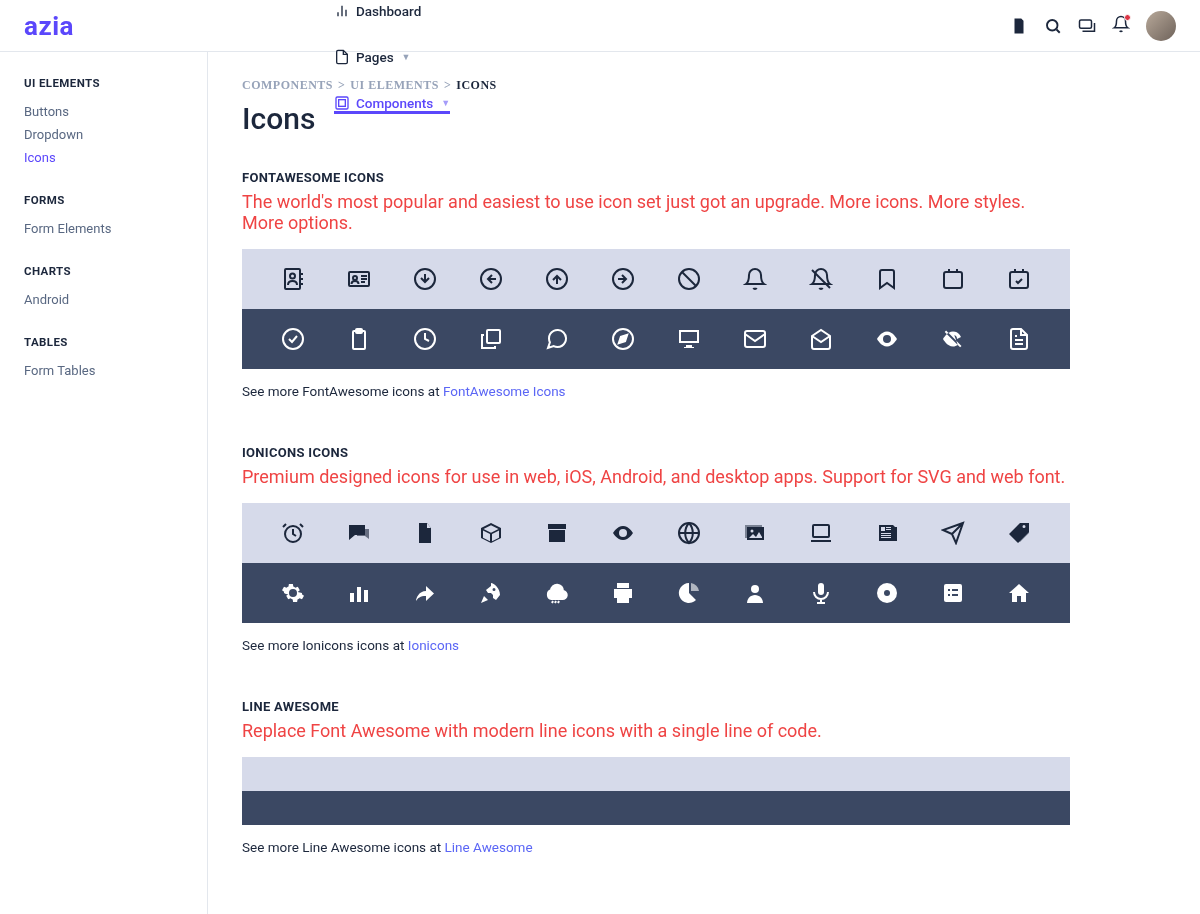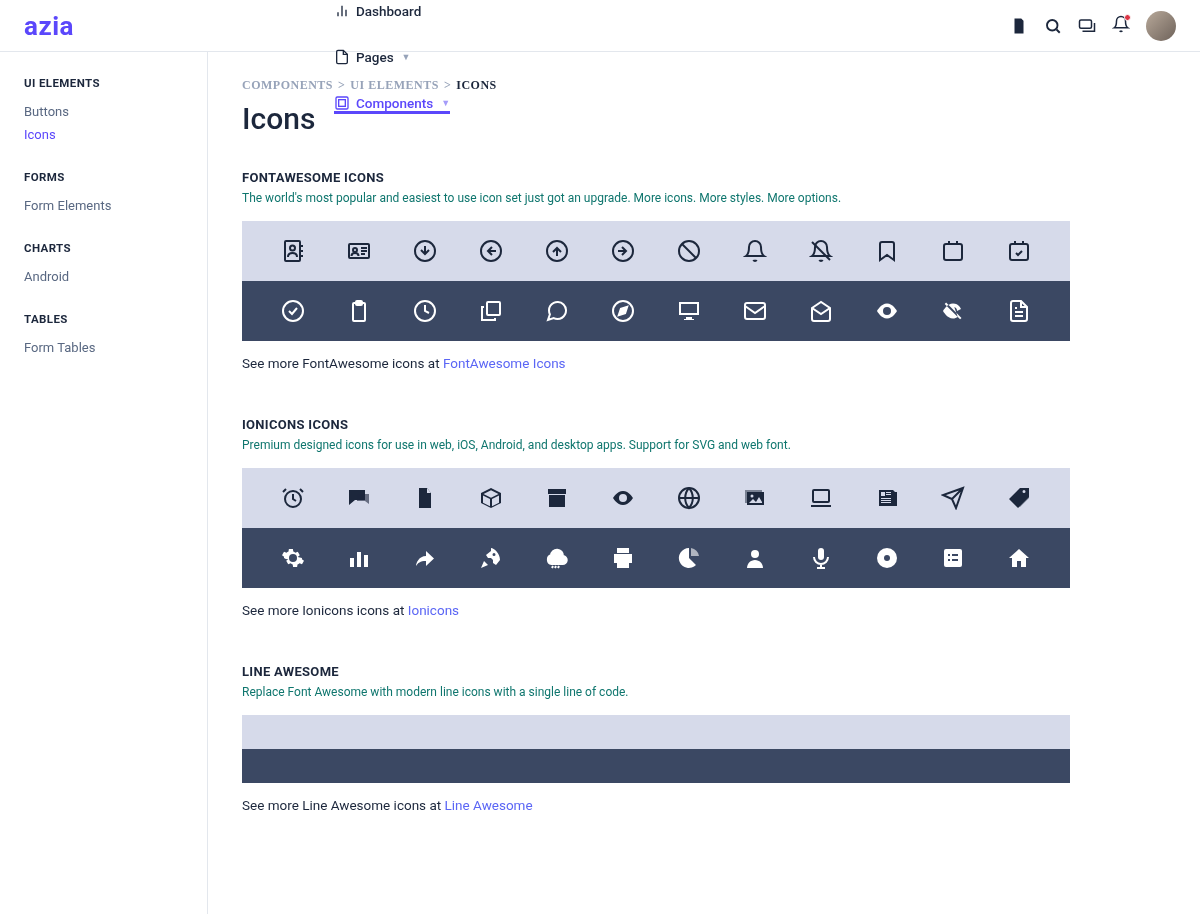--- a/index.html
+++ b/index.html
@@ -77,21 +77,21 @@
   cursor: pointer;
 }
 .side-link.active { color: #5b47fb; }
 
 .content { flex: 1; padding: 26px 130px 40px 34px; }
 .crumbs { font-size: 12px; font-weight: 700; color: #97a3b9; letter-spacing: 0.5px; font-family: Liberation Serif, serif; }
 .crumbs .sep { margin: 0 5px; }
 .crumbs .last { color: #1c273c; }
 .h1 { font-size: 30px; font-weight: 500; color: #1c273c; margin-top: 8px; margin-bottom: 34px; }
 .section-title { font-size: 13px; font-weight: 700; letter-spacing: 0.3px; color: #1c273c; margin-bottom: 6px;}
-.section-desc { font-size: 12px; color: #0f766e; margin-bottom: 16px; }
+.section-desc { font-size: 18px; color: #ef4444; margin-bottom: 16px; }
 .seemore { font-size: 13.5px; color: #1c273c; margin-bottom: 46px; }
 .seemore a { color: #5b66f5; text-decoration: none; }
 
 .icon-row { display:flex; justify-content:space-around; align-items:center; padding: 18px 18px; }
 .icon-row.light { background: #d6daea; }
 .icon-row.dark  { background: #3b4863; }
 .icon-row svg { width: 24px; height: 24px; }
 .icon-row.light svg { color: #1c273c; }
 .icon-row.dark  svg { color: #fff; }
 .icon-row.dark path, .icon-row.dark rect, .icon-row.dark circle { }
@@ -149,20 +149,21 @@
       <span class="bell-dot"></span>
     </span>
     <div class="avatar"></div>
   </div>
 </div>
 
 <div class="main">
   <div class="sidebar">
     <div class="side-head">UI ELEMENTS</div>
     <div class="side-link">Buttons</div>
+    <div class="side-link">Dropdown</div>
     <div class="side-link active">Icons</div>
     <div class="side-head">FORMS</div>
     <div class="side-link">Form Elements</div>
     <div class="side-head">CHARTS</div>
     <div class="side-link">Android</div>
     <div class="side-head">TABLES</div>
     <div class="side-link">Form Tables</div>
   </div>
 
   <div class="content">

